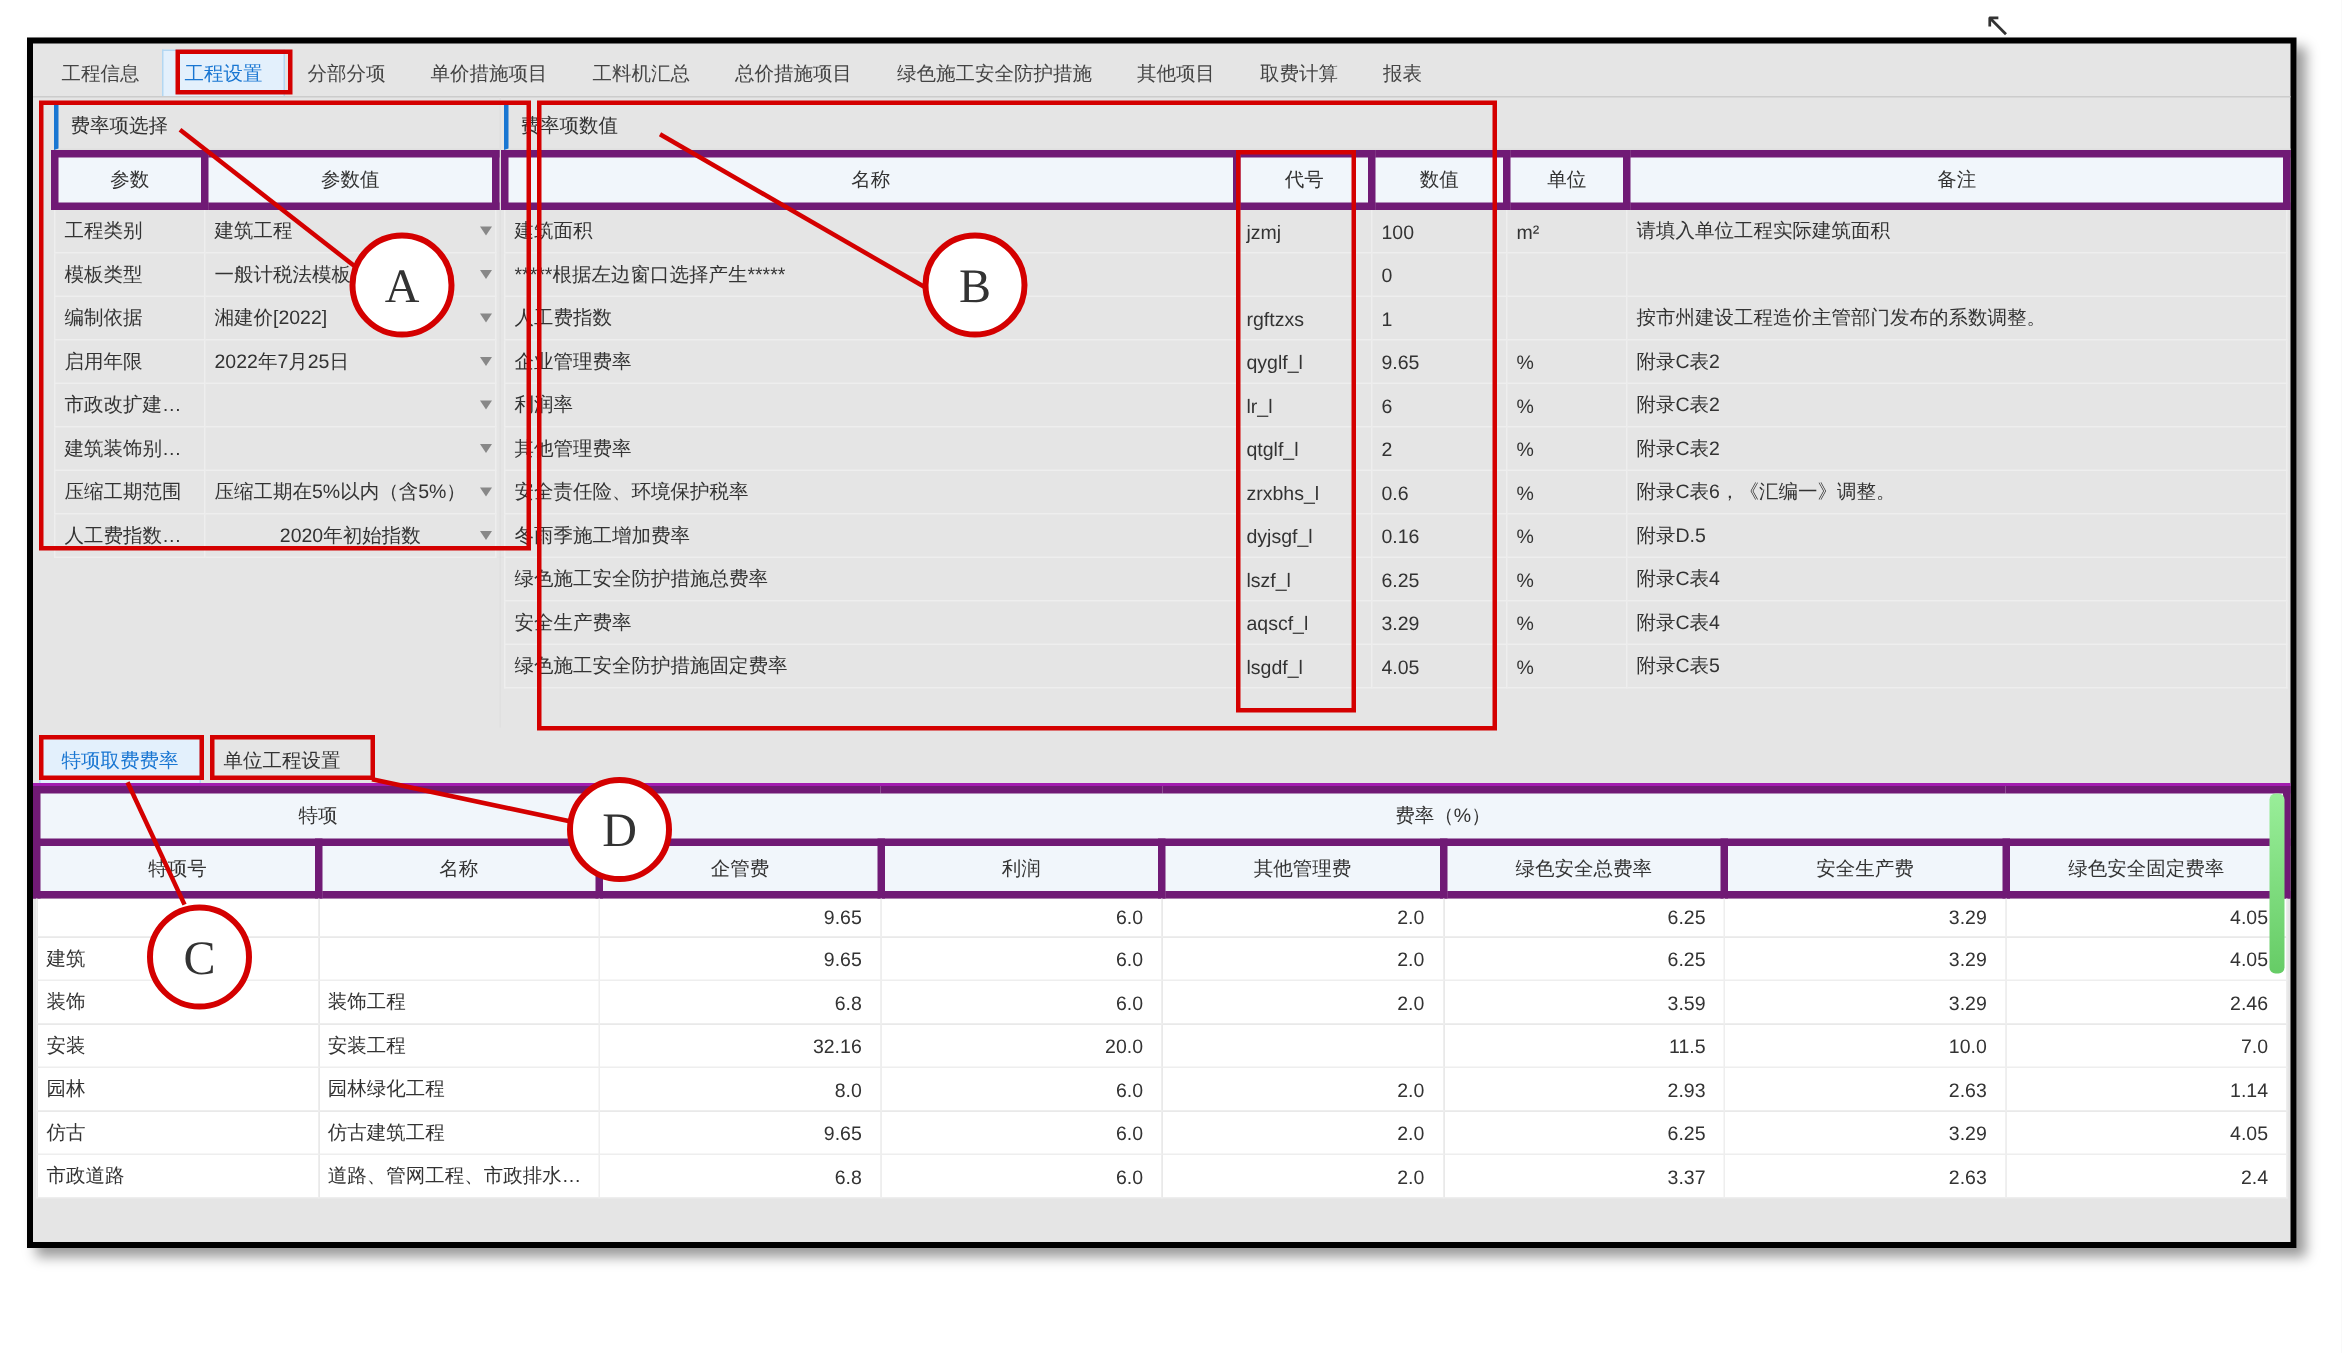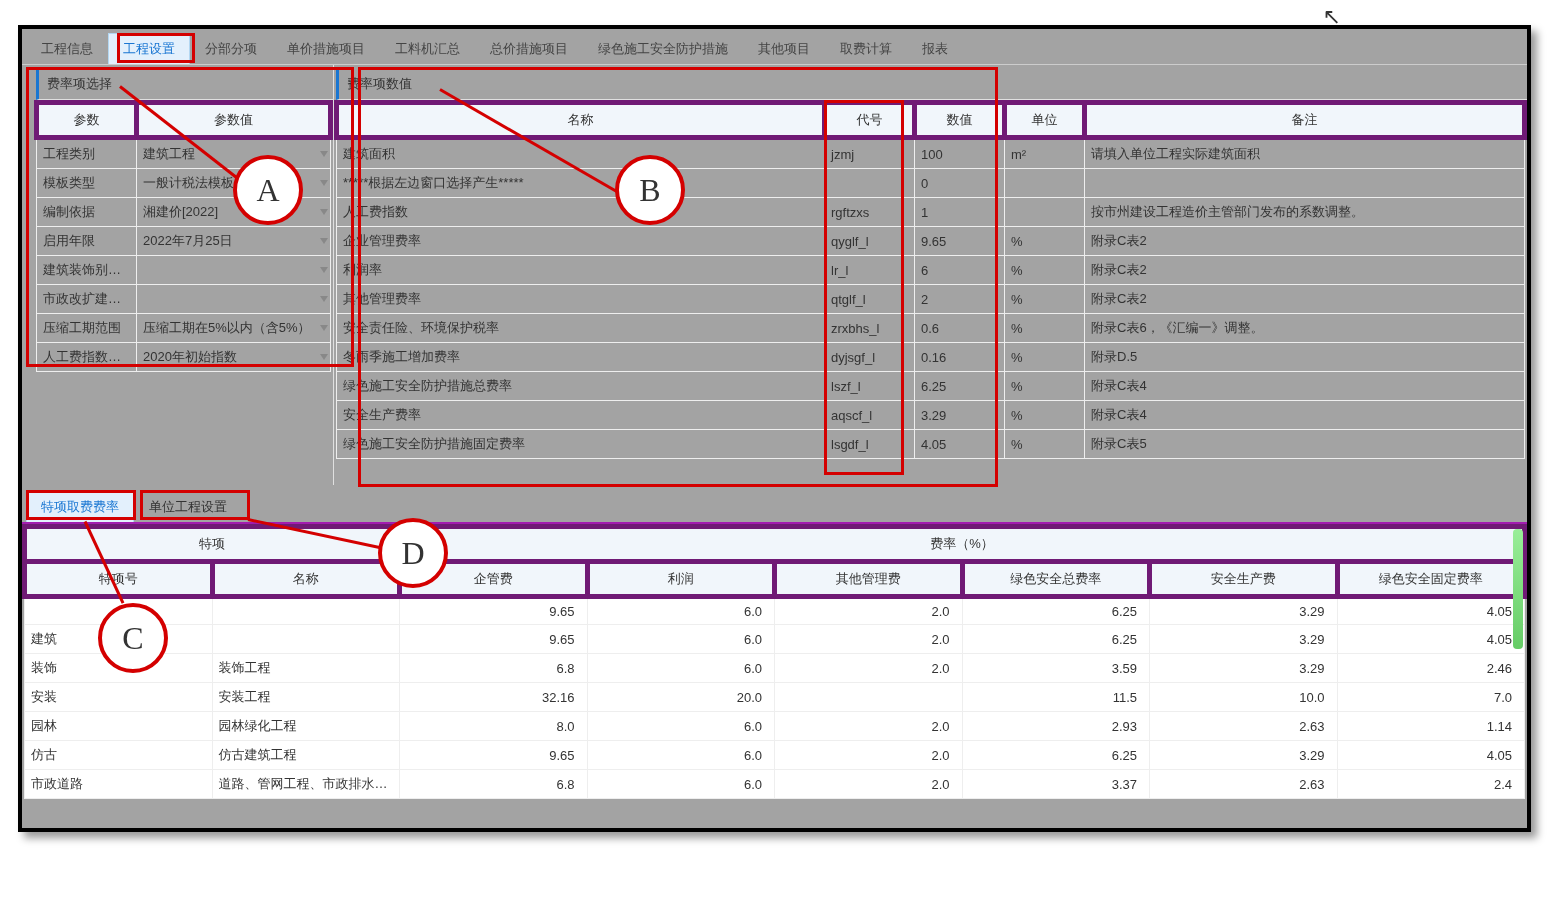--- a/index.html
+++ b/index.html
@@ -1,20 +1,20 @@
 <!DOCTYPE html>
 <html><head>
 <meta charset="utf-8">
 <style>
   * { box-sizing: border-box; margin: 0; padding: 0; }
   body { font-family: "Microsoft YaHei", "SimSun", sans-serif; font-size: 13px; color: #333; background: #fff; }
   .app { width: 1561px; height: 902px; position: relative; background: #fff; }
   
   
-  .frame { position: absolute; left: 18px; top: 25px; right: 30px; bottom: 70px; border: 4px solid #000; background: #a3a3a3; box-shadow: 6px 6px 8px rgba(0,0,0,.4); }
+  .frame { position: absolute; left: 18px; top: 25px; right: 30px; bottom: 70px; border: 4px solid #000; background: #e5e5e5; box-shadow: 6px 6px 8px rgba(0,0,0,.4); }
   
   
   .tabs { display: flex; border-bottom: 1px solid #ccc; padding: 4px 4px 0 4px; gap: 0; }
   .tab { padding: 6px 14px; cursor: pointer; color: #444; border: 1px solid transparent; border-bottom: none; }
   .tab.active { color: #1976d2; background: #e3f0fc; border: 1px solid #b3d7f2; border-bottom: none; }
   
   
   .upper { display: flex; height: 420px; }
   .panelA { width: 300px; border-right: 1px solid #e0e0e0; display:flex; flex-direction:column;margin-left:12px; }
   .panelB { flex:1; display:flex; flex-direction:column; }
@@ -93,38 +93,38 @@
               </tr>
               <tr>
                 <td>编制依据</td>
                 <td style="position: relative;">湘建价[2022]<span class="dd-arrow"></span></td>
               </tr>
               <tr>
                 <td>启用年限</td>
                 <td style="position: relative;">2022年7月25日<span class="dd-arrow"></span></td>
               </tr>
               <tr>
+                <td>市政改扩建工程</td>
+                <td style="position: relative;">
+                  <span class="dd-arrow"></span>
+                </td>
+              </tr>
+              <tr>
                 <td>建筑装饰别墅系</td>
                 <td style="position: relative;">
                   <span class="dd-arrow"></span>
                 </td>
               </tr>
               <tr>
-                <td>市政改扩建工程</td>
-                <td style="position: relative;">
-                  <span class="dd-arrow"></span>
-                </td>
-              </tr>
-              <tr>
                 <td>压缩工期范围</td>
                 <td style="position: relative;">压缩工期在5%以内（含5%）<span class="dd-arrow"></span></td>
               </tr>
               <tr>
                 <td>人工费指数设定</td>
-                <td style="position: relative;">2020年初始指数<span class="dd-arrow"></span></td>
+                <td style="position: relative; text-align: center;">2020年初始指数<span class="dd-arrow"></span></td>
               </tr>
             </tbody>
         </table>
       </div>
       <div class="panelB">
         <div class="panel-title">费率项数值</div>
         <table class="panelB-grid">
           <thead>
               <tr>
             <th class="col-name">名称</th>

